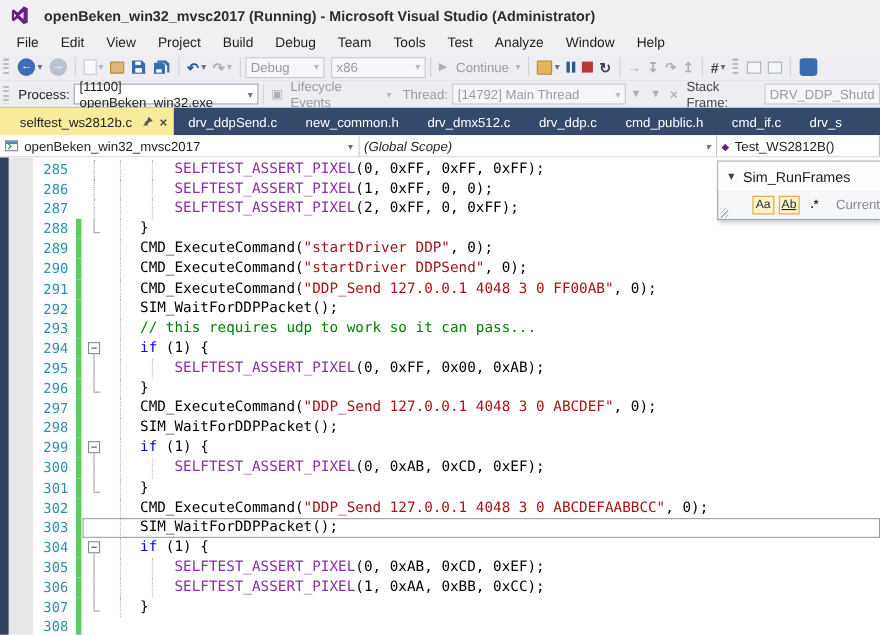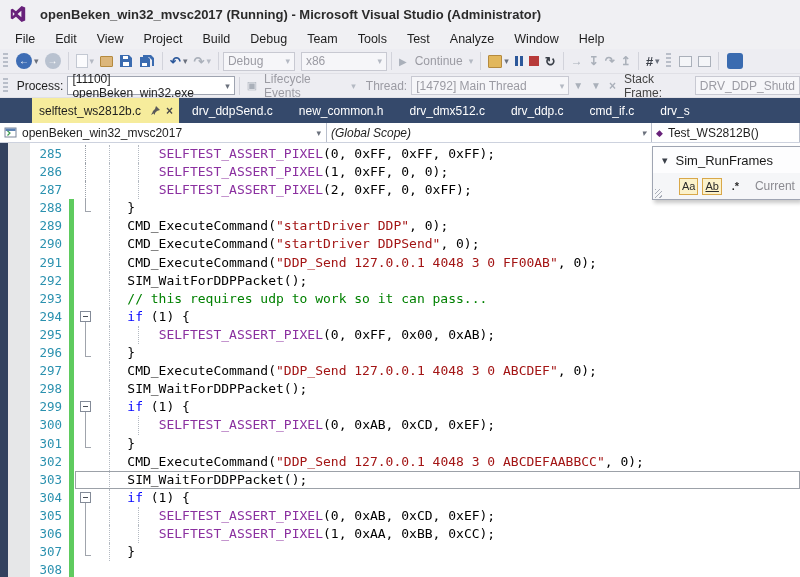--- a/index.html
+++ b/index.html
@@ -41,21 +41,21 @@
   .pausebars{display:flex;gap:2px;}
   .pausebars i{display:block;width:3px;height:10px;background:#2B579A;}
   .stopsq{width:10px;height:10px;background:#B73A3A;}
   .stepglyph{font-size:12px;color:#AAB0BA;font-weight:bold;margin:0 3px;}
   .winicon{width:13px;height:11px;border:1px solid #AAB0BA;background:#F4F5F8;margin:0 3px;}
   .edgeblue{width:16px;height:16px;border-radius:3px;background:#3A6BB0;margin-left:4px;}
 
   
   .tabwell{height:25px;background:#35496B;display:flex;align-items:stretch;overflow:hidden;}
   .tab{display:flex;align-items:center;font-size:12px;color:#FFFFFF;padding:0 13px;white-space:nowrap;}
-  .tab.active{background:#F6EC9C;color:#1E1E1E;padding:0 6px 0 7px;margin-left:32px;}
+  .tab.active{background:#F6EC9C;color:#1E1E1E;padding:0 6px 0 18px;}
   .tab.active .tlabel{margin-right:7px;}
   .pin{margin:0 3px;display:flex;align-items:center;}
   .closex{font-size:12px;font-weight:bold;color:#4A4A4A;margin-left:3px;}
 
   
   .navbar{height:20px;background:#F5F5F8;display:flex;border-bottom:1px solid #CDD2DE;}
   .nav-combo{display:flex;align-items:center;background:#FFFFFF;border-right:1px solid #B9BFCC;
     font-size:12px;color:#1E1E1E;padding:8px 4px;position:relative;}
   .nav-combo .caret{position:absolute;right:5px;}
   .nc1{width:327px;}
@@ -93,21 +93,21 @@
   .t-s{color:#A31515;}
   .t-k{color:#0000FF;}
   .t-c{color:#008000;}
 
   
   .findbox{position:absolute;top:3px;right:0;width:148px;background:#F5F6F8;
     border:1px solid #9FA5B2;border-right:none;box-shadow:2px 3px 4px rgba(0,0,0,0.22);z-index:5;}
   .findrow1{height:26px;display:flex;align-items:center;background:#FDFDFE;}
   .findchev{font-size:11px;color:#3A3F48;margin:0 8px 0 9px;}
   .findquery{font-size:13px;color:#1A1A1A;}
-  .findrow2{height:26px;display:flex;align-items:center;padding-left:26px;position:relative;}
+  .findrow2{height:26px;display:flex;align-items:center;padding-left:26px;position:relative;justify-content:flex-end;}
   .fbtn{height:17px;min-width:19px;display:flex;align-items:center;justify-content:center;
     font-size:11px;color:#2B2B2B;margin-right:4px;padding:0 2px;}
   .fbtn.on{background:#FBF2CB;border:1px solid #D9A849;}
   .fscope{font-size:12px;color:#8A8A90;margin-left:6px;white-space:nowrap;}
   .fgrip{position:absolute;left:2px;bottom:1px;width:7px;height:9px;
     background:repeating-linear-gradient(135deg,#A9AEB8 0 1px,transparent 1px 3px);}
 </style>
 </head>
 <body>
 
@@ -259,20 +259,21 @@
             <path d="M5 0 L9 4 L6 5 L4 7 L4 9 L2.6 7.6 L0 9 L1.4 6.4 L2 5 L4 3 Z" fill="#5A5A5A"></path>
           </svg>
       </span>
       <span class="closex">×</span>
     </div>
     <div style="display:flex;flex:1;overflow:hidden;">
         <div class="tab">drv_ddpSend.c</div>
         <div class="tab">new_common.h</div>
         <div class="tab">drv_dmx512.c</div>
         <div class="tab">drv_ddp.c</div>
+        <div class="tab">cmd_public.h</div>
         <div class="tab">cmd_if.c</div>
         <div class="tab">drv_s</div>
       </div>
   </div>
 
   <div class="navbar">
     <div class="nav-combo nc1">
       <span class="navicon">
         <svg width="13" height="13" viewBox="0 0 13 13">
             <rect x="1" y="2" width="11" height="9" fill="#FFFFFF" stroke="#7A8599"></rect>

